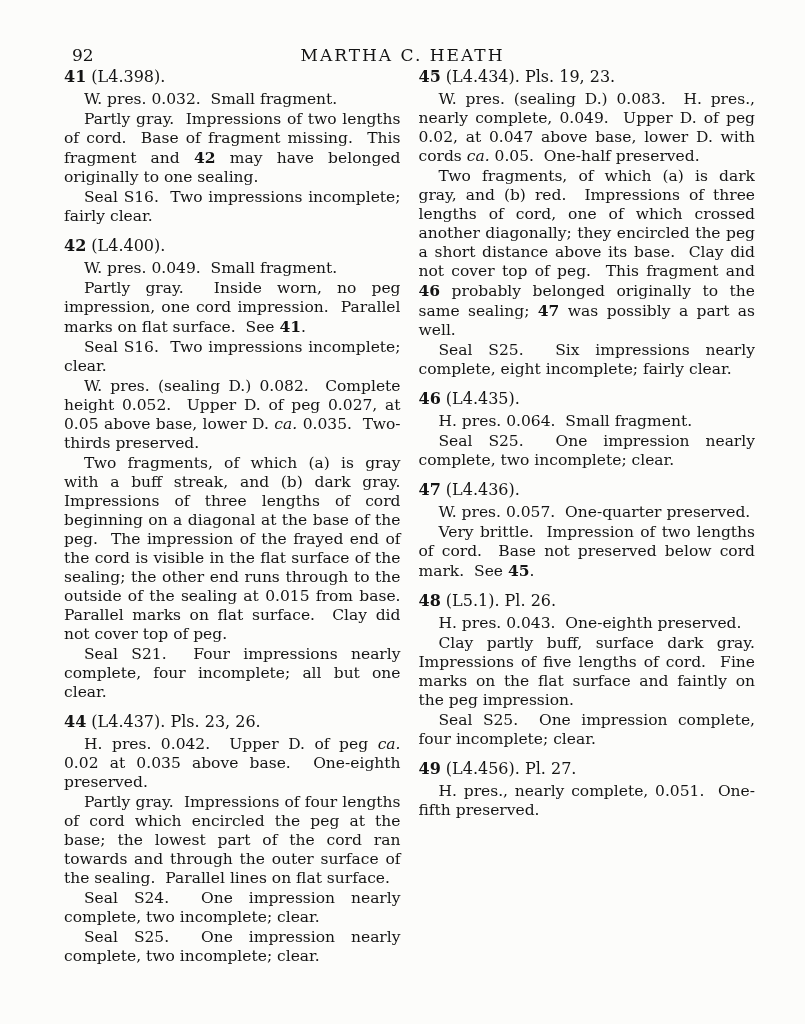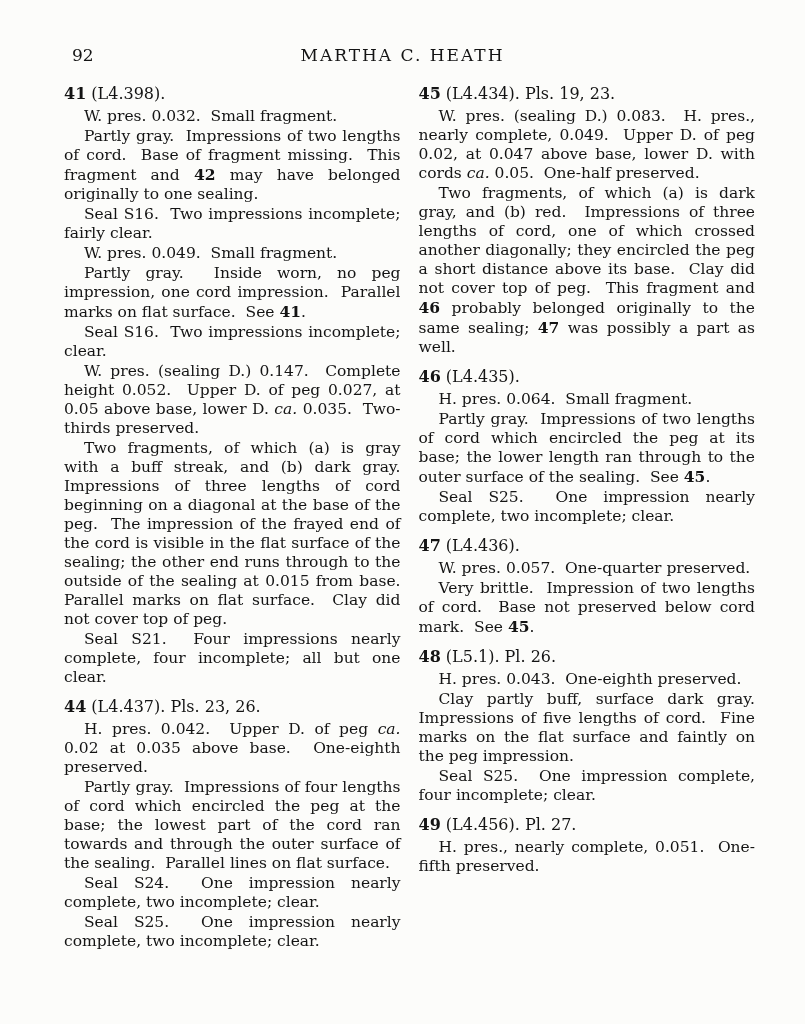--- a/index.html
+++ b/index.html
@@ -34,21 +34,20 @@
     right: 0;
     top: 45px;
     text-align: center;
     font-size: 17px;
     letter-spacing: 2px;
   }
   .content {
     display: flex;
     gap: 18px;
     padding: 0 50px 0 64px;
-    margin-top: 17px;
   }
   .col {
     flex: 1;
     font-size: 15.5px;
     line-height: 19px;
   }
   .entry-heading {
     font-size: 16px;
     font-weight: normal;
     line-height: 19px;
@@ -79,47 +78,48 @@
   </header>
   <main class="content">
     <section class="col">
         <article class="entry">
           <h3 class="entry-heading"><span class="entry-number">41</span><span> (L4.398).</span></h3>
           <p class="para"><span>W. pres. 0.032.  Small fragment.</span></p>
           <p class="para"><span>Partly gray.  Impressions of two lengths of cord.  Base of fragment missing.  This fragment and </span><span class="b">42</span><span> may have belonged originally to one sealing.</span></p>
           <p class="para"><span>Seal S16.  Two impressions incomplete; fairly clear.</span></p>
         </article>
         <article class="entry">
+          <h3 class="entry-heading"><span class="entry-number">42</span><span> (L4.400).</span></h3>
           <p class="para"><span>W. pres. 0.049.  Small fragment.</span></p>
           <p class="para"><span>Partly gray.  Inside worn, no peg impression, one cord impression.  Parallel marks on flat surface.  See </span><span class="b">41</span><span>.</span></p>
           <p class="para"><span>Seal S16.  Two impressions incomplete; clear.</span></p>
         </article>
         <article class="entry">
-          <p class="para"><span>W. pres. (sealing D.) 0.147.  Complete height 0.052.  Upper D. of peg 0.027, at 0.05 above base, lower D. </span><span class="i">ca.</span><span> 0.035.  Two-thirds preserved.</span></p>
+          <p class="para"><span>W. pres. (sealing D.) 0.082.  Complete height 0.052.  Upper D. of peg 0.027, at 0.05 above base, lower D. </span><span class="i">ca.</span><span> 0.035.  Two-thirds preserved.</span></p>
           <p class="para"><span>Two fragments, of which (a) is gray with a buff streak, and (b) dark gray.  Impressions of three lengths of cord beginning on a diagonal at the base of the peg.  The impression of the frayed end of the cord is visible in the flat surface of the sealing; the other end runs through to the outside of the sealing at 0.015 from base.  Parallel marks on flat surface.  Clay did not cover top of peg.</span></p>
           <p class="para"><span>Seal S21.  Four impressions nearly complete, four incomplete; all but one clear.</span></p>
         </article>
         <article class="entry">
           <h3 class="entry-heading"><span class="entry-number">44</span><span> (L4.437).  Pls. 23, 26.</span></h3>
           <p class="para"><span>H. pres. 0.042.  Upper D. of peg </span><span class="i">ca.</span><span> 0.02 at 0.035 above base.  One-eighth preserved.</span></p>
           <p class="para"><span>Partly gray.  Impressions of four lengths of cord which encircled the peg at the base; the lowest part of the cord ran towards and through the outer surface of the sealing.  Parallel lines on flat surface.</span></p>
           <p class="para"><span>Seal S24.  One impression nearly complete, two incomplete; clear.</span></p>
           <p class="para"><span>Seal S25.  One impression nearly complete, two incomplete; clear.</span></p>
         </article>
       </section>
     <section class="col">
         <article class="entry">
           <h3 class="entry-heading"><span class="entry-number">45</span><span> (L4.434).  Pls. 19, 23.</span></h3>
           <p class="para"><span>W. pres. (sealing D.) 0.083.  H. pres., nearly complete, 0.049.  Upper D. of peg 0.02, at 0.047 above base, lower D. with cords </span><span class="i">ca.</span><span> 0.05.  One-half preserved.</span></p>
           <p class="para"><span>Two fragments, of which (a) is dark gray, and (b) red.  Impressions of three lengths of cord, one of which crossed another diagonally; they encircled the peg a short distance above its base.  Clay did not cover top of peg.  This fragment and </span><span class="b">46</span><span> probably belonged originally to the same sealing; </span><span class="b">47</span><span> was possibly a part as well.</span></p>
+          <p class="para"><span>Seal S25.  Six impressions nearly complete, eight incomplete; fairly clear.</span></p>
         </article>
         <article class="entry">
           <h3 class="entry-heading"><span class="entry-number">46</span><span> (L4.435).</span></h3>
           <p class="para"><span>H. pres. 0.064.  Small fragment.</span></p>
-          <p class="para"><span>Partly gray.  Impressions of two lengths of cord which encircled the peg at its base; the lower length ran through to the outer surface of the sealing.  See </span><span class="b">45</span><span>.</span></p>
           <p class="para"><span>Seal S25.  One impression nearly complete, two incomplete; clear.</span></p>
         </article>
         <article class="entry">
           <h3 class="entry-heading"><span class="entry-number">47</span><span> (L4.436).</span></h3>
           <p class="para"><span>W. pres. 0.057.  One-quarter preserved.</span></p>
           <p class="para"><span>Very brittle.  Impression of two lengths of cord.  Base not preserved below cord mark.  See </span><span class="b">45</span><span>.</span></p>
         </article>
         <article class="entry">
           <h3 class="entry-heading"><span class="entry-number">48</span><span> (L5.1).  Pl. 26.</span></h3>
           <p class="para"><span>H. pres. 0.043.  One-eighth preserved.</span></p>

